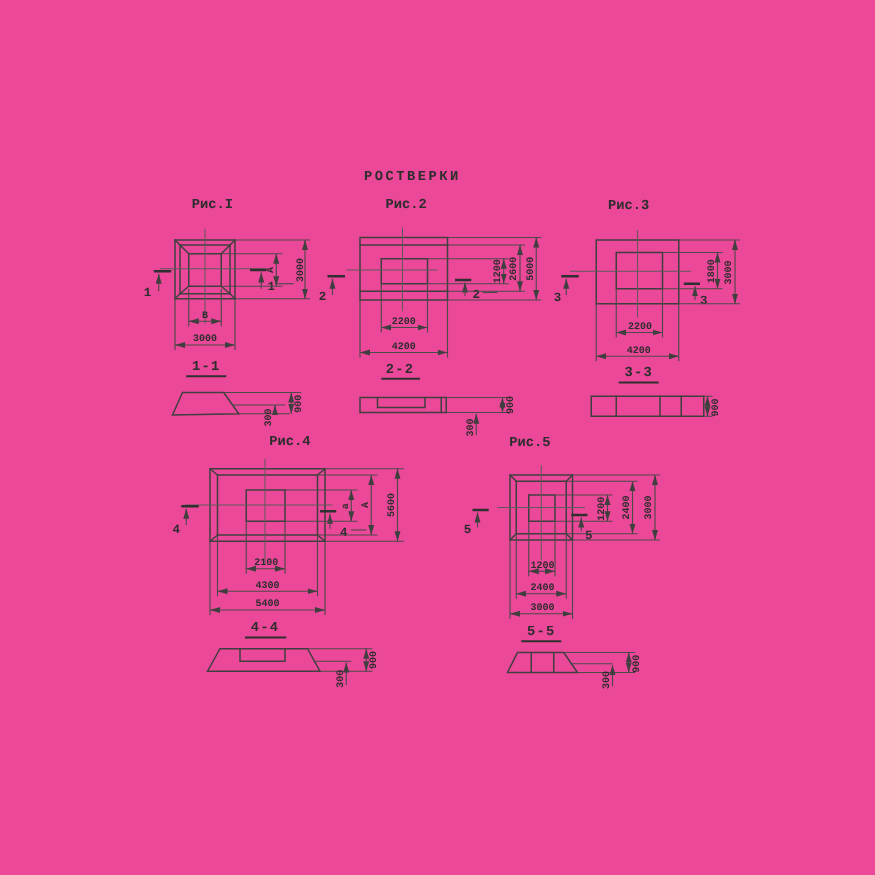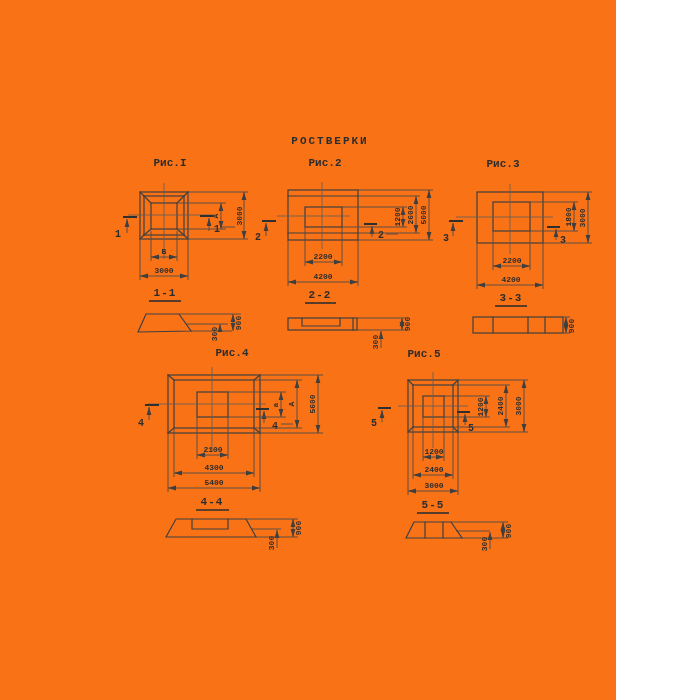--- a/index.html
+++ b/index.html
@@ -1,16 +1,16 @@
 <!DOCTYPE html>
 <html><head>
 <meta charset="utf-8">
 <style>
   html,body{margin:0;padding:0;background:#ffffff;}
-  #canvas{position:relative;width:616px;height:700px;background:#f97316;overflow:hidden;
+  #canvas{position:relative;width:700px;height:700px;background:#ec4899;overflow:hidden;
           font-family:"Liberation Mono","DejaVu Sans Mono",monospace;}
   svg{position:absolute;left:0;top:0;}
   .ln{stroke:#3f3f3f;stroke-width:1.2;fill:none;stroke-linecap:round;}
   .cl{stroke:#5a5a5a;stroke-width:0.8;fill:none;}
   .dm{stroke:#4a4a4a;stroke-width:0.9;fill:none;}
   .bar{stroke:#2f2f2f;stroke-width:2;fill:none;}
   .ul{stroke:#2f2f2f;stroke-width:1.6;fill:none;}
   text{fill:#2d2d2d;font-family:"Liberation Mono","DejaVu Sans Mono",monospace;font-weight:bold;}
   .t{font-size:8px;}
   .tm{font-size:10px;}

